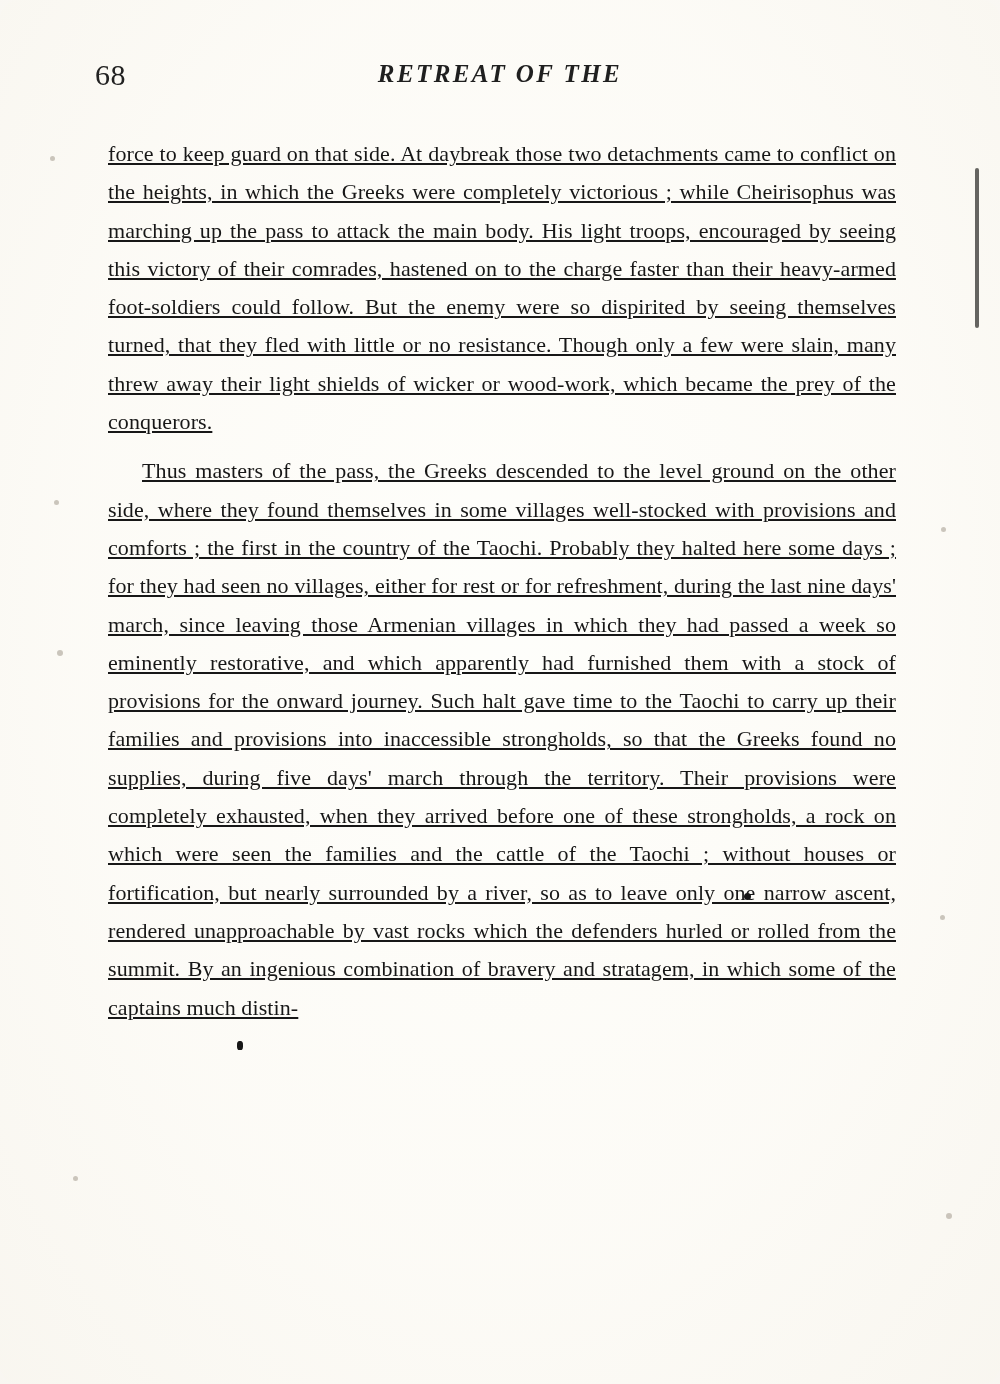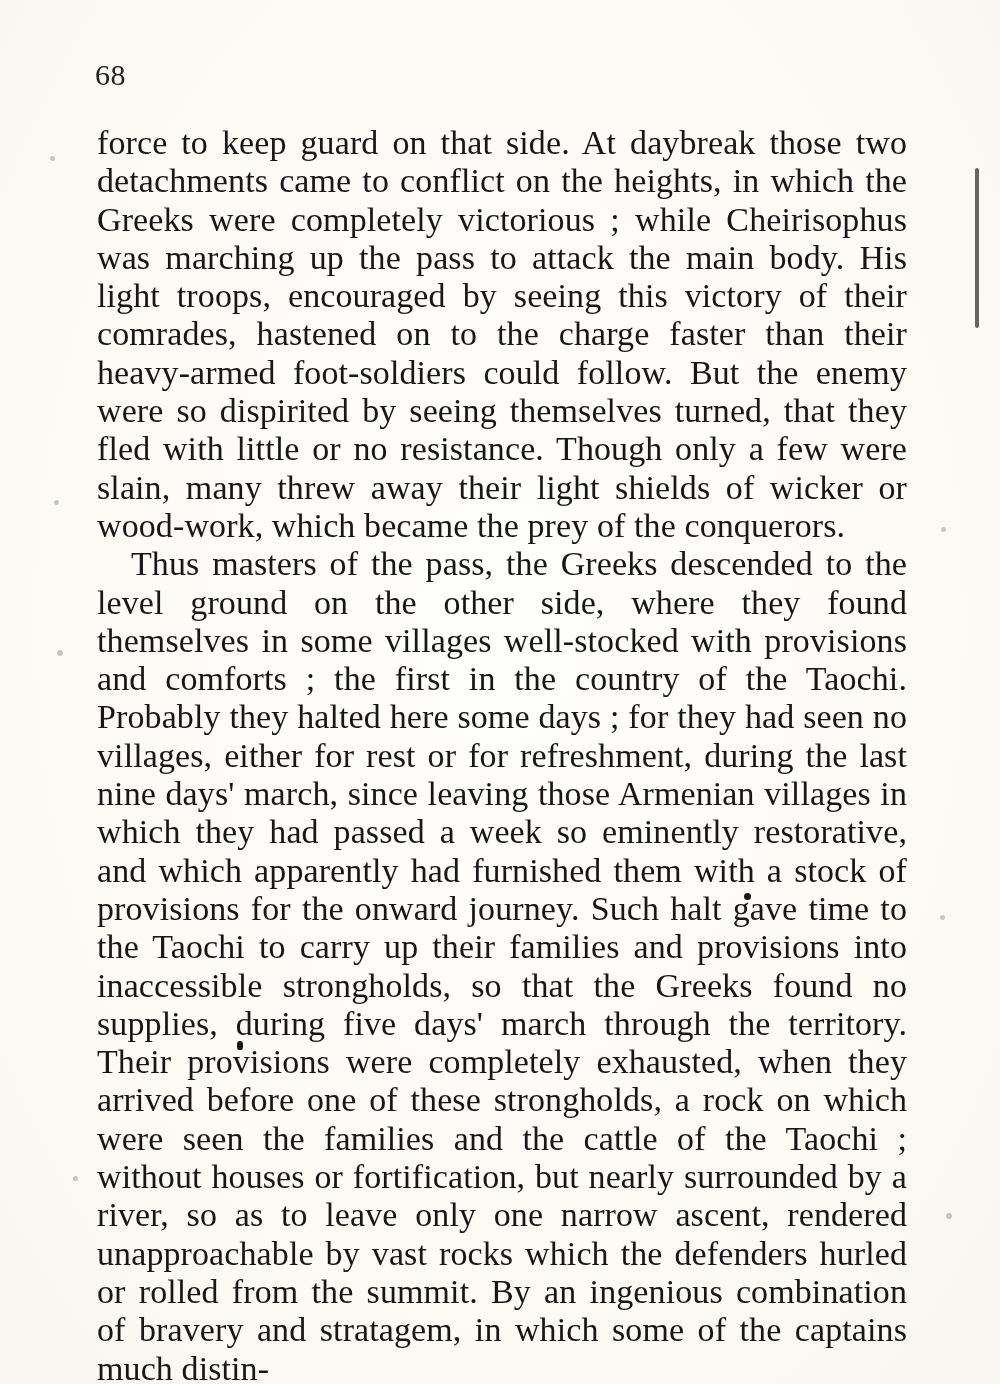--- a/index.html
+++ b/index.html
@@ -59,27 +59,28 @@
     letter-spacing: 2.4px;
     color: #1f1f1f;
   }
   .body-text {
     position: absolute;
     top: 124px;
     left: 97px;
     width: 810px;
   }
   .para {
-    margin: 0;
-    font-size: 34px;
+    margin: 11px;
+    font-size: 22px;
     line-height: 38.3px;
     text-align: justify;
     text-justify: inter-word;
     color: #171717;
     letter-spacing: 0.1px;
+    text-decoration: underline;
   }
   .para.indent {
     text-indent: 34px;
   }
   
   .fleck {
     position: absolute;
     background: #b9b3a8;
     border-radius: 50%;
     opacity: 0.75;
@@ -111,20 +112,21 @@
 </style>
 </head>
 <body>
 
 <div class="page">
 
   <div class="paper-texture"></div>
 
   <div class="header">
     <div class="folio">68</div>
+    <div class="running-head">RETREAT OF THE</div>
   </div>
 
   <div class="body-text">
     <p class="para">force to keep guard on that side.   At daybreak those two detachments came to conflict on the heights, in which the Greeks were completely victorious ; while Cheirisophus was marching up the pass to attack the main body.   His light troops, encouraged by seeing this victory of their comrades, hastened on to the charge faster than their heavy-armed foot-soldiers could follow.   But the enemy were so dispirited by seeing themselves turned, that they fled with little or no resistance.   Though only a few were slain, many threw away their light shields of wicker or wood-work, which became the prey of the conquerors.</p>
     <p class="para indent">Thus masters of the pass, the Greeks descended to the level ground on the other side, where they found themselves in some villages well-stocked with provisions and comforts ; the first in the country of the Taochi.   Probably they halted here some days ; for they had seen no villages, either for rest or for refreshment, during the last nine days' march, since leaving those Armenian villages in which they had passed a week so eminently restorative, and which apparently had furnished them with a stock of provisions for the onward journey.   Such halt gave time to the Taochi to carry up their families and provisions into inaccessible strongholds, so that the Greeks found no supplies, during five days' march through the territory.   Their provisions were completely exhausted, when they arrived before one of these strongholds, a rock on which were seen the families and the cattle of the Taochi ; without houses or fortification, but nearly surrounded by a river, so as to leave only one narrow ascent, rendered unapproachable by vast rocks which the defenders hurled or rolled from the summit.   By an ingenious combination of bravery and stratagem, in which some of the captains much distin-</p>
   </div>
 
   <div class="edge-mark"></div>
 
   <div class="fleck dot-a"></div>

